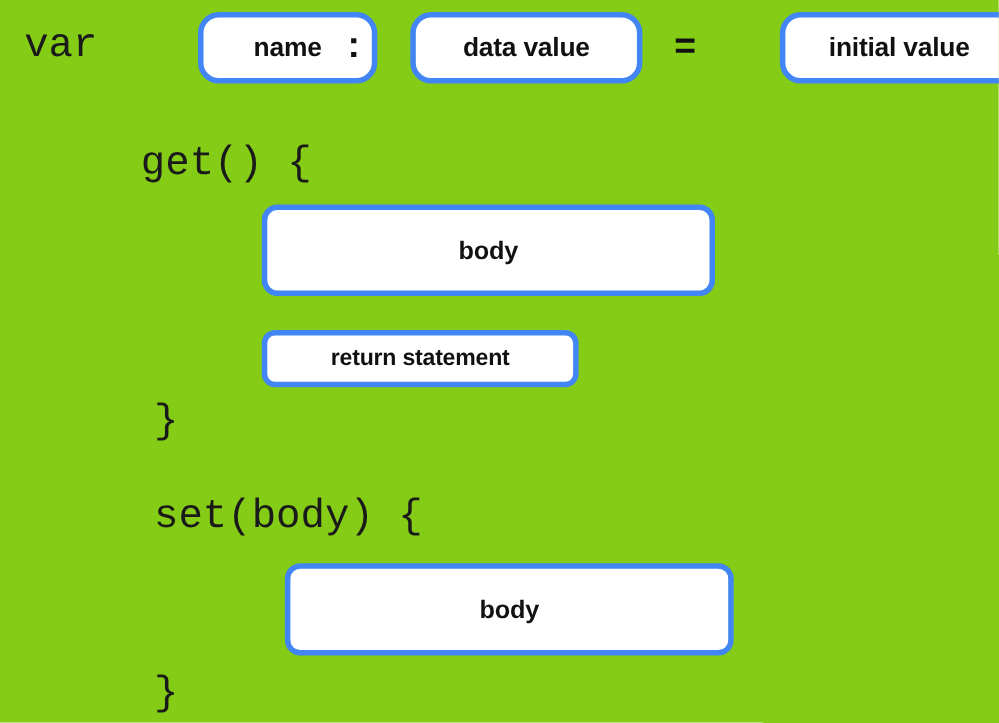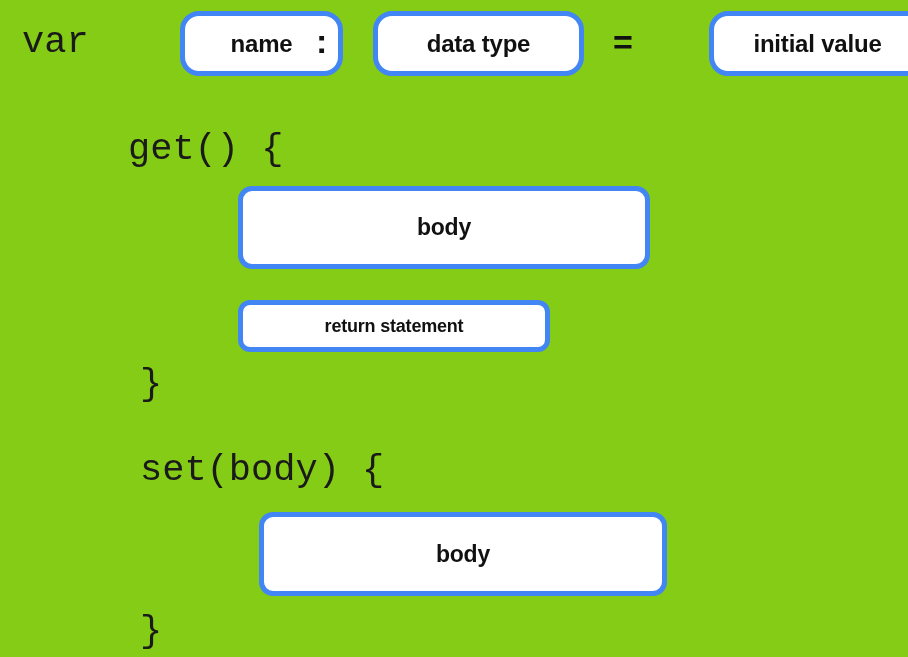--- a/index.html
+++ b/index.html
@@ -65,38 +65,38 @@
   #tok-equals   { left: 613px; top: 25px;  font-size: 34px; }
   #tok-get      { left: 128px; top: 131px; font-size: 37px; }
   #tok-close-1  { left: 140px; top: 366px; font-size: 37px; }
   #tok-set      { left: 140px; top: 452px; font-size: 37px; }
   #tok-close-2  { left: 140px; top: 613px; font-size: 37px; }
 
   #slot-name      { left: 138px; top: 11px;  width: 163px; height: 65px; font-size: 24px; border-radius: 19px; margin-left: 42px; }
   #slot-datatype  { left: 373px; top: 11px;  width: 211px; height: 65px; font-size: 24px; border-radius: 19px; }
   #slot-initial   { left: 681px; top: 11px;  width: 217px; height: 65px; font-size: 24px; border-radius: 19px; margin-left: 28px; }
   #slot-get-body  { left: 238px; top: 186px; width: 412px; height: 83px; font-size: 23px; border-radius: 14px; }
-  #slot-return    { left: 238px; top: 300px; width: 312px; height: 52px; font-size: 18px; border-radius: 12px; }
+  #slot-return    { left: 238px; top: 300px; width: 288px; height: 52px; font-size: 21px; border-radius: 12px; }
   #slot-set-body  { left: 259px; top: 512px; width: 408px; height: 84px; font-size: 23px; border-radius: 14px; }
 </style>
 </head>
 <body>
 
 <div id="diagram">
 
   <span class="code-token" id="tok-var">var</span>
 
   <div class="slot" id="slot-name">
     <span>name</span>
   </div>
 
   <span class="operator" id="tok-colon">:</span>
 
   <div class="slot" id="slot-datatype">
-    <span>data type</span>
+    <span>data value</span>
   </div>
 
   <span class="operator" id="tok-equals">=</span>
 
   <div class="slot" id="slot-initial">
     <span>initial value</span>
   </div>
 
   <span class="code-token" id="tok-get">get() {</span>
 

